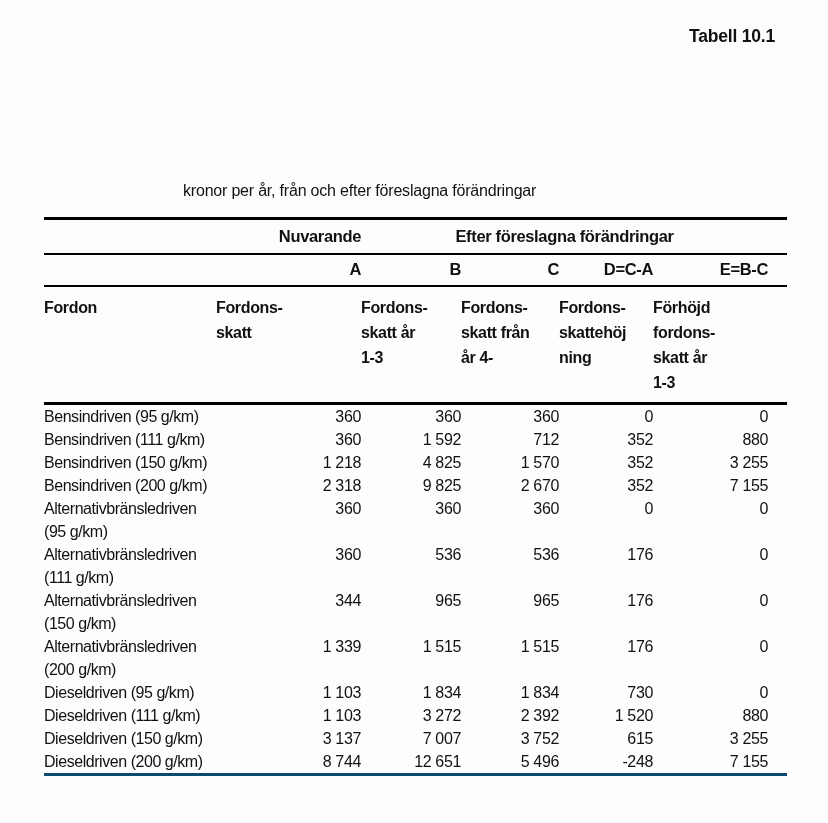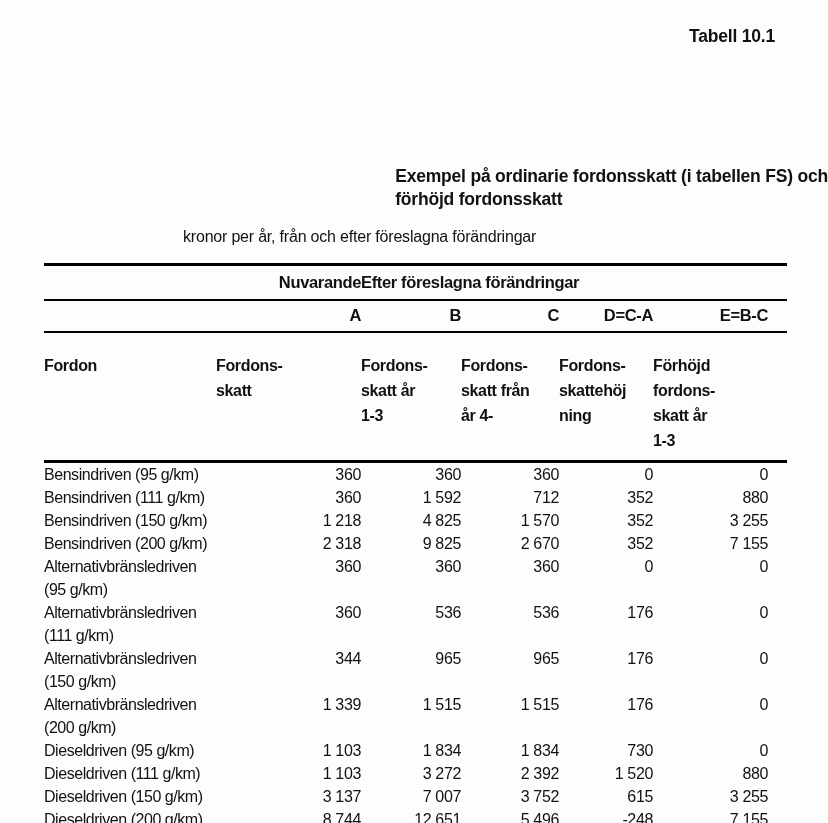--- a/index.html
+++ b/index.html
@@ -45,48 +45,48 @@
     font-weight: normal;
     letter-spacing: -0.2px;
   }
   
   table.fs-table {
     margin-top: 17px;
     width: 743px;
     border-collapse: collapse;
     table-layout: fixed;
     border-top: 3px solid #000;
-    border-bottom: 3px solid #0ea5e9;
+    border-bottom: 3px solid #0c4a6e;
   }
   .fs-table th, .fs-table td {
     padding: 0;
     font-size: 16px;
     letter-spacing: -0.35px;
     vertical-align: top;
     overflow: visible;
   }
   .fs-table .num { text-align: right; }
-  .fs-table .ctr { }
+  .fs-table .ctr { text-align: center; }
   .fs-table th { font-weight: bold; text-align: left; }
   .fs-table td:last-child, .fs-table th:last-child { padding-right: 19px; }
 
   tr.group-row th {
     font-size: 16.5px;
     padding-top: 7px;
     padding-bottom: 7px;
     border-bottom: 2px solid #000;
   }
   tr.letter-row th {
     font-size: 16.5px;
     padding-top: 5px;
     padding-bottom: 6px;
     border-bottom: 2px solid #000;
   }
   tr.colhead-row th {
-    padding-top: 20px;
+    padding-top: 8px;
     padding-bottom: 7px;
     line-height: 25px;
     white-space: pre-line;
     border-bottom: 3px solid #000;
     margin-left: 12px;
   }
   tr.colhead-row th.num { text-align: left; }
 
   tbody td {
     padding-top: 5px;
@@ -98,22 +98,20 @@
     letter-spacing: -0.45px;
   }
 </style>
 </head>
 <body>
 
 <div class="page">
 
   <div class="caption-row">
     <span class="cap-label">Tabell 10.1</span>
-    <h1 class="cap-title">Exempel på ordinarie fordonsskatt (i tabellen FS) och
-förhöjd fordonsskatt</h1>
   </div>
   <p class="cap-subtitle">kronor per år, från och efter föreslagna förändringar</p>
 
   <table class="fs-table">
     <colgroup>
       <col style="width:172px">
       <col style="width:145px">
       <col style="width:100px">
       <col style="width:98px">
       <col style="width:94px">

